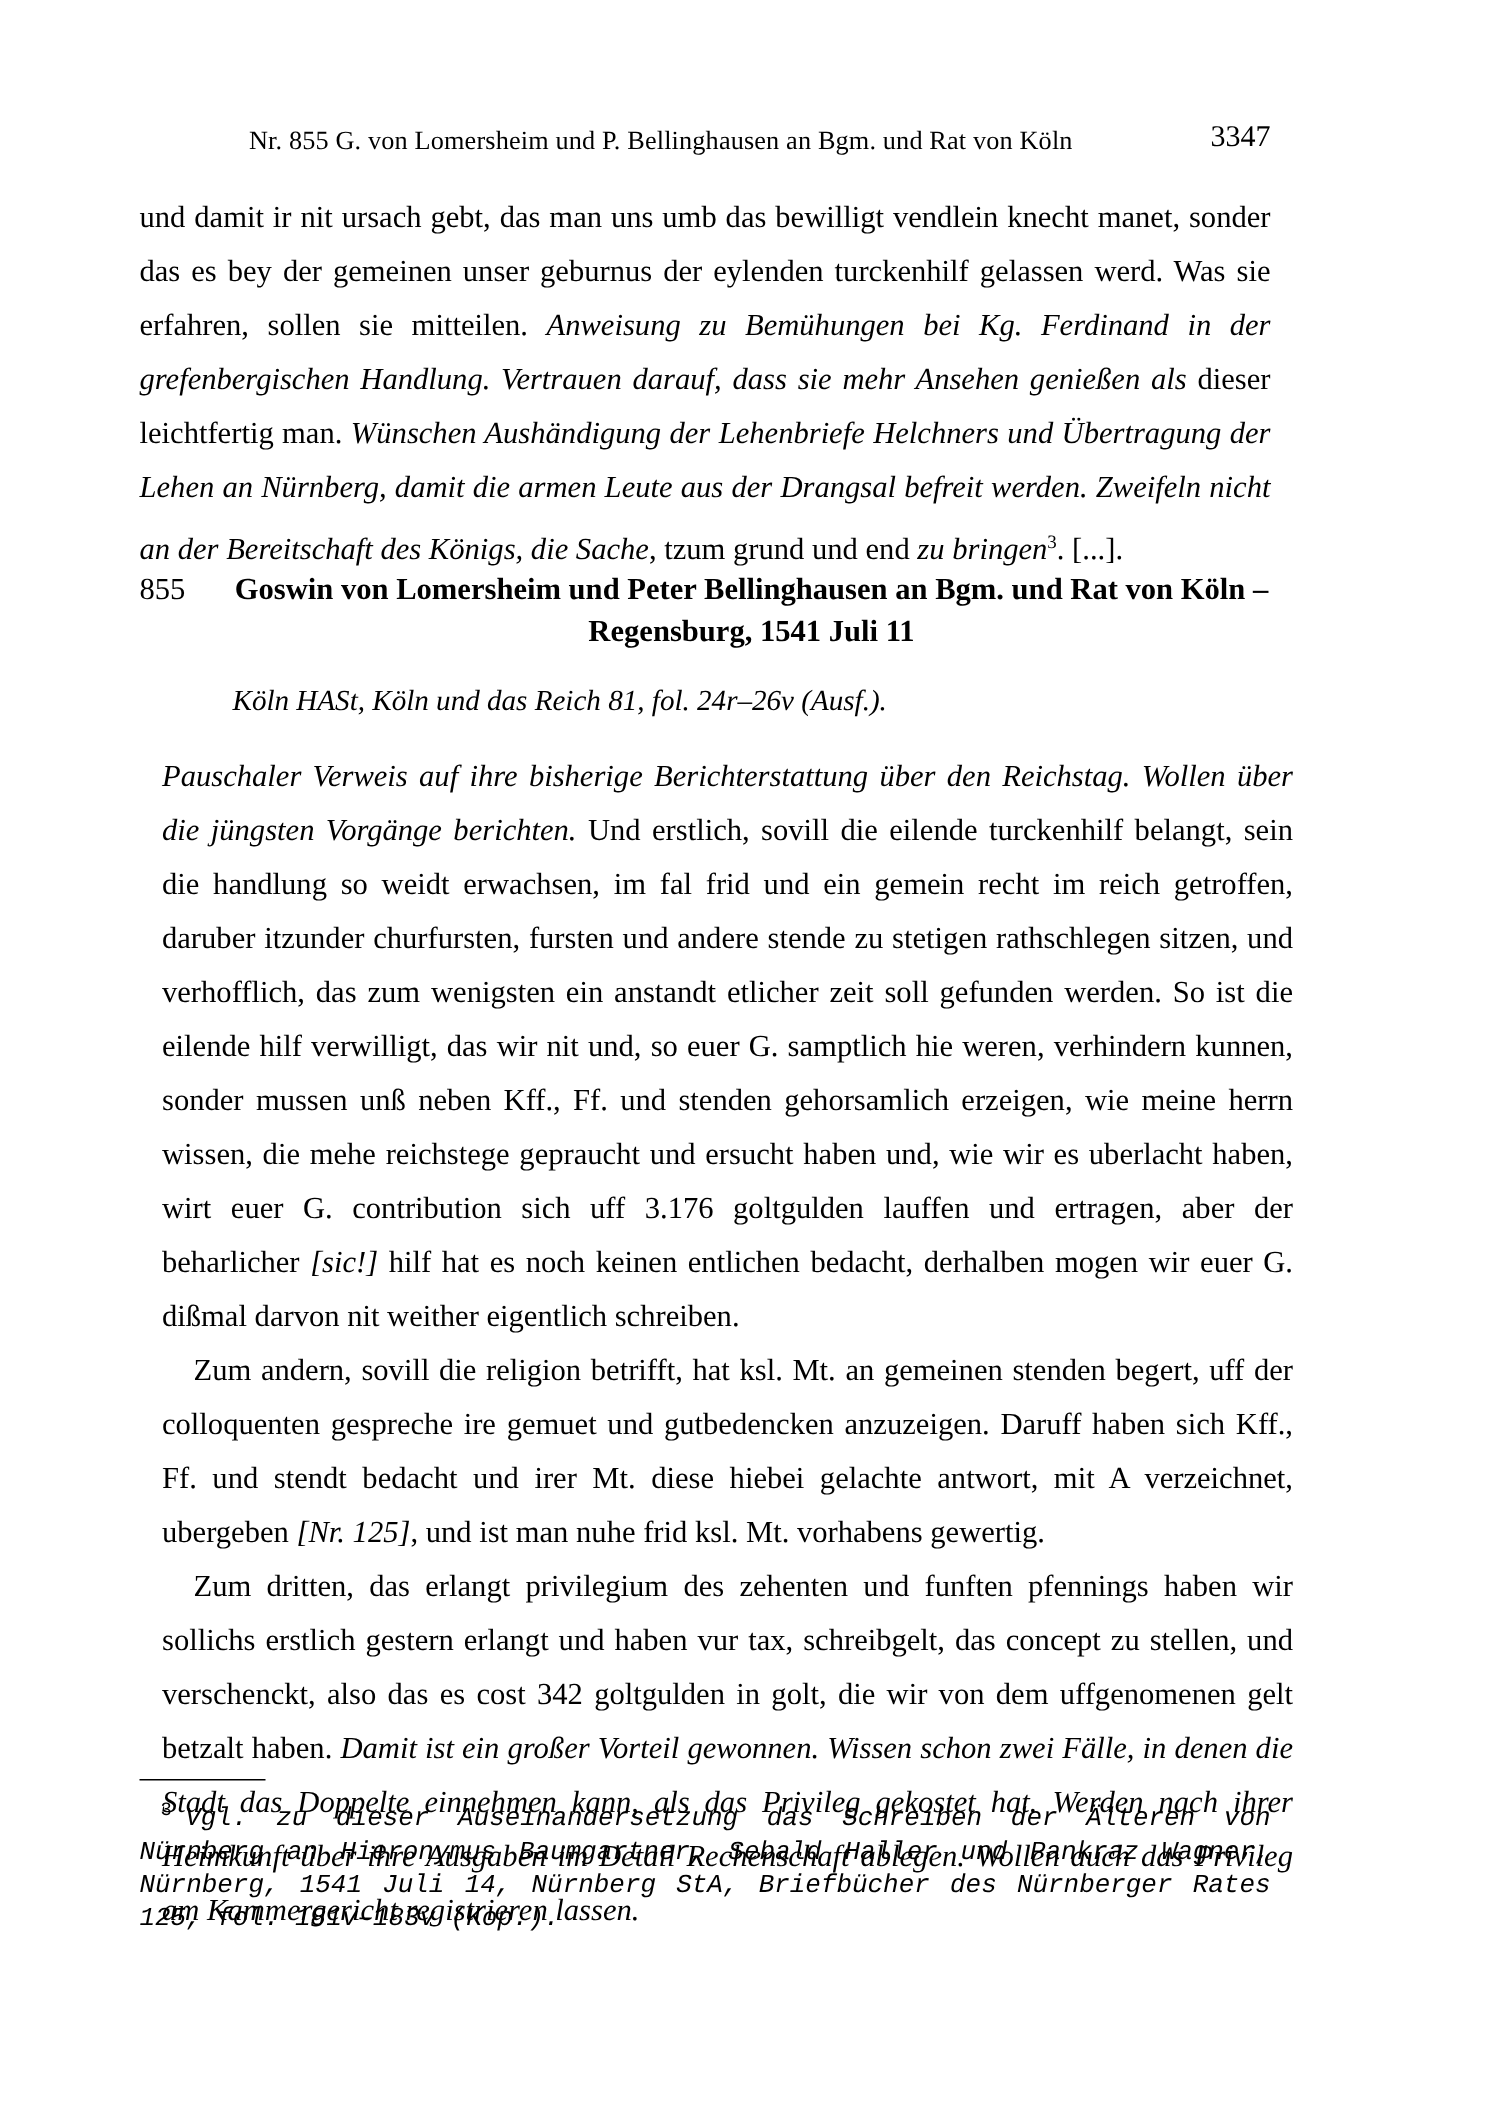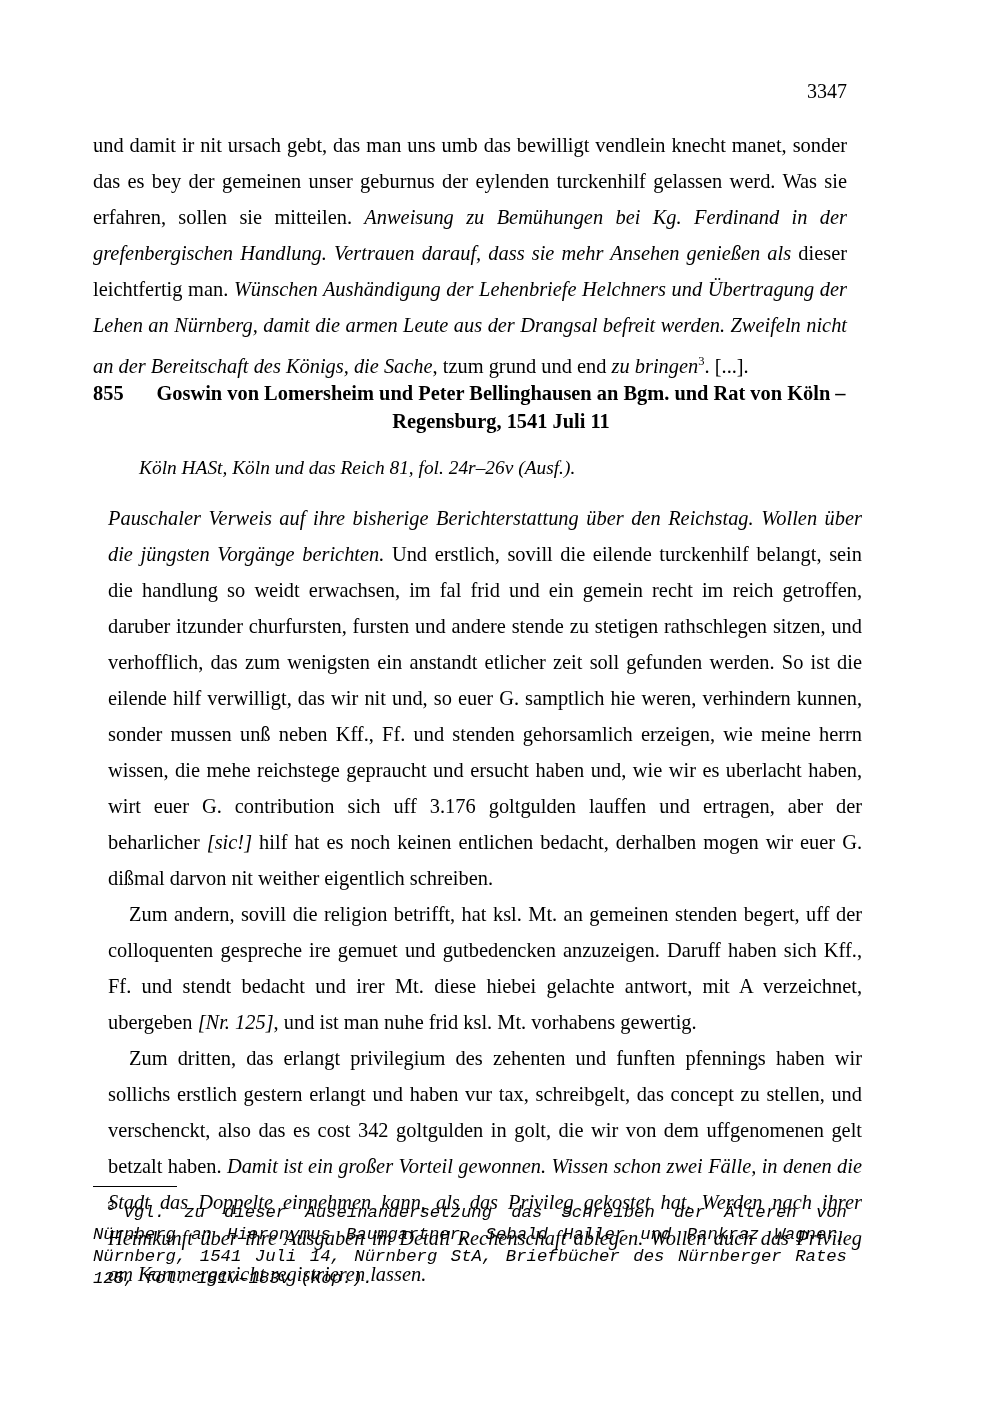--- a/index.html
+++ b/index.html
@@ -80,30 +80,30 @@
     position: relative;
     font-weight: bold;
     font-size: 20.4px;
     line-height: 28px;
   }
   .heading-num {
     position: absolute;
     left: 0;
     top: 0;
     width: 55px;
-    font-weight: bold;
+    font-weight: normal;
   }
   .heading-text {
     display: block;
     margin-left: 62px;
     font-weight: bold;
     text-align: center;
   }
   .source-line {
-    margin-left: 46px;
+    margin-left: 62px;
     margin-top: 20px;
     font-style: italic;
     font-size: 19.4px;
     line-height: 26px;
   }
 
   
   .block-body {
     position: absolute;
     left: 108px;
@@ -144,20 +144,21 @@
     vertical-align: super;
     font-style: normal;
   }
 </style>
 </head>
 <body>
 
 <div class="page">
 
   <div class="runninghead">
+    <span class="rh-title">Nr. 855 G. von Lomersheim und P. Bellinghausen an Bgm. und Rat von Köln</span>
     <span class="rh-pageno">3347</span>
   </div>
 
   <div class="block-top">
     <p class="para"><span>und damit ir nit ursach gebt, das man uns umb das bewilligt vendlein knecht manet, sonder das es bey der gemeinen unser geburnus der eylenden turckenhilf gelassen werd. Was sie erfahren, sollen sie mitteilen. </span><i>Anweisung zu Bemühungen bei Kg. Ferdinand in der grefenbergischen Handlung. Vertrauen darauf, dass sie mehr Ansehen genießen als </i><span>dieser leichtfertig man. </span><i>Wünschen Aushändigung der Lehenbriefe Helchners und Übertragung der Lehen an Nürnberg, damit die armen Leute aus der Drangsal befreit werden. Zweifeln nicht an der Bereitschaft des Königs, die Sache</i><span>, tzum grund und end </span><i>zu bringen</i><sup class="fnref">3</sup><span>. [...].</span></p>
   </div>
 
   <div class="block-heading">
     <div class="heading-row">
       <span class="heading-num">855</span>

